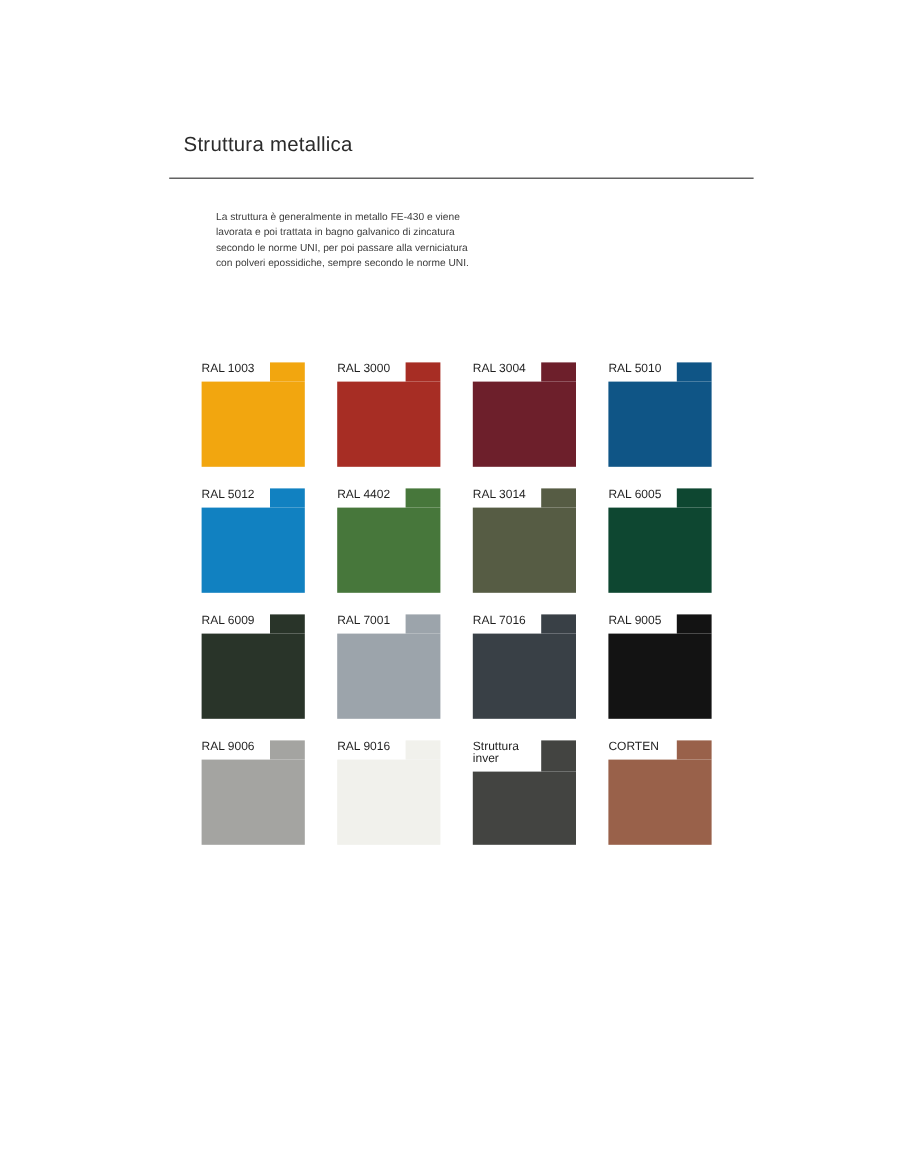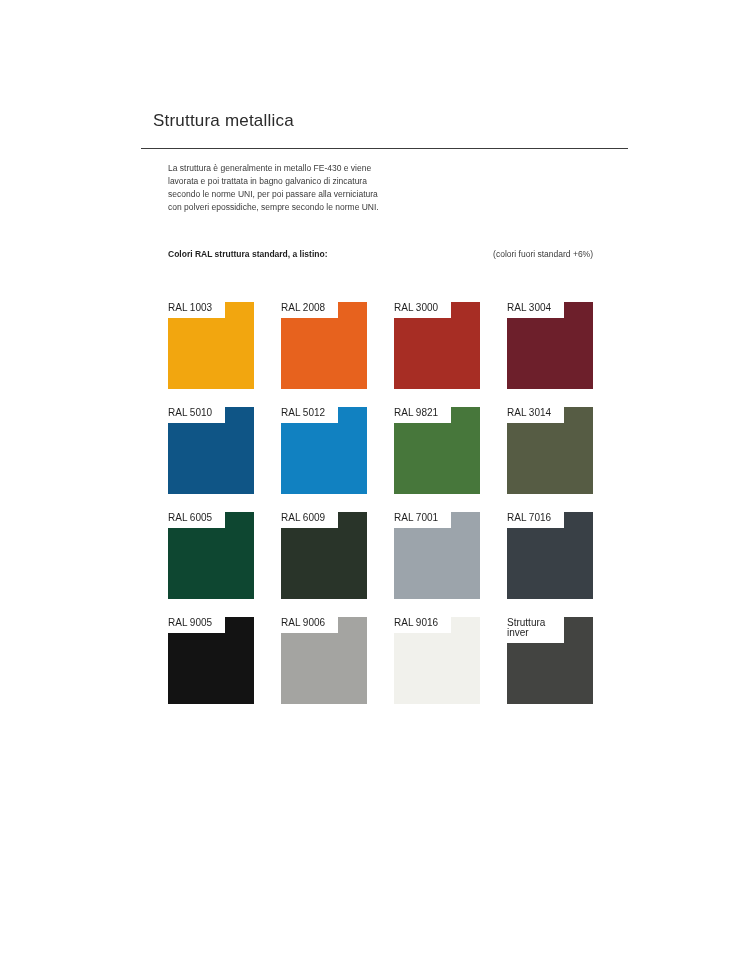--- a/index.html
+++ b/index.html
@@ -31,21 +31,21 @@
     left: 141px;
     top: 148px;
     width: 487px;
     height: 1px;
     background: #3c3c3c;
   }
   .desc {
     position: absolute;
     left: 168px;
     top: 162px;
-    margin: 0;
+    margin: 12px;
     width: 250px;
     font-size: 8.5px;
     line-height: 13px;
     color: #3b3b3b;
     white-space: pre-line;
   }
   .note-row {
     position: absolute;
     left: 168px;
     top: 249px;
@@ -112,37 +112,28 @@
 
   <h1 class="page-title">Struttura metallica</h1>
 
   <div class="rule"></div>
 
   <p class="desc">La struttura è generalmente in metallo FE-430 e viene
 lavorata e poi trattata in bagno galvanico di zincatura
 secondo le norme UNI, per poi passare alla verniciatura
 con polveri epossidiche, sempre secondo le norme UNI.</p>
 
-  <div class="note-row">
-    <span class="note-left">Colori RAL struttura standard, a listino:</span>
-    <span class="note-right">(colori fuori standard +6%)</span>
-  </div>
 
   <div class="grid">
     <div class="tile">
       <span class="tile-label">RAL 1003</span>
       <span class="tile-tab" style="background: rgb(242, 166, 15);"></span>
       <span class="tile-main" style="background: rgb(242, 166, 15);"></span>
     </div>
 
-    <div class="tile">
-      <span class="tile-label">RAL 2008</span>
-      <span class="tile-tab" style="background: rgb(231, 98, 30);"></span>
-      <span class="tile-main" style="background: rgb(231, 98, 30);"></span>
-    </div>
 
     <div class="tile">
       <span class="tile-label">RAL 3000</span>
       <span class="tile-tab" style="background: rgb(167, 45, 36);"></span>
       <span class="tile-main" style="background: rgb(167, 45, 36);"></span>
     </div>
 
     <div class="tile">
       <span class="tile-label">RAL 3004</span>
       <span class="tile-tab" style="background: rgb(109, 31, 43);"></span>
@@ -155,21 +146,21 @@
       <span class="tile-main" style="background: rgb(15, 85, 134);"></span>
     </div>
 
     <div class="tile">
       <span class="tile-label">RAL 5012</span>
       <span class="tile-tab" style="background: rgb(17, 129, 193);"></span>
       <span class="tile-main" style="background: rgb(17, 129, 193);"></span>
     </div>
 
     <div class="tile">
-      <span class="tile-label">RAL 9821</span>
+      <span class="tile-label">RAL 4402</span>
       <span class="tile-tab" style="background: rgb(71, 119, 59);"></span>
       <span class="tile-main" style="background: rgb(71, 119, 59);"></span>
     </div>
 
     <div class="tile">
       <span class="tile-label">RAL 3014</span>
       <span class="tile-tab" style="background: rgb(86, 92, 68);"></span>
       <span class="tile-main" style="background: rgb(86, 92, 68);"></span>
     </div>
 
@@ -218,15 +209,20 @@
       <span class="tile-main" style="background: rgb(241, 241, 236);"></span>
     </div>
 
     <div class="tile tall">
       <span class="tile-label">Struttura
 inver</span>
       <span class="tile-tab" style="background: rgb(67, 68, 65);"></span>
       <span class="tile-main" style="background: rgb(67, 68, 65);"></span>
     </div>
 
+    <div class="tile">
+      <span class="tile-label">CORTEN</span>
+      <span class="tile-tab" style="background: rgb(153, 97, 74);"></span>
+      <span class="tile-main" style="background: rgb(153, 97, 74);"></span>
+    </div>
   </div>
 
 </div>
 
 </body></html>

